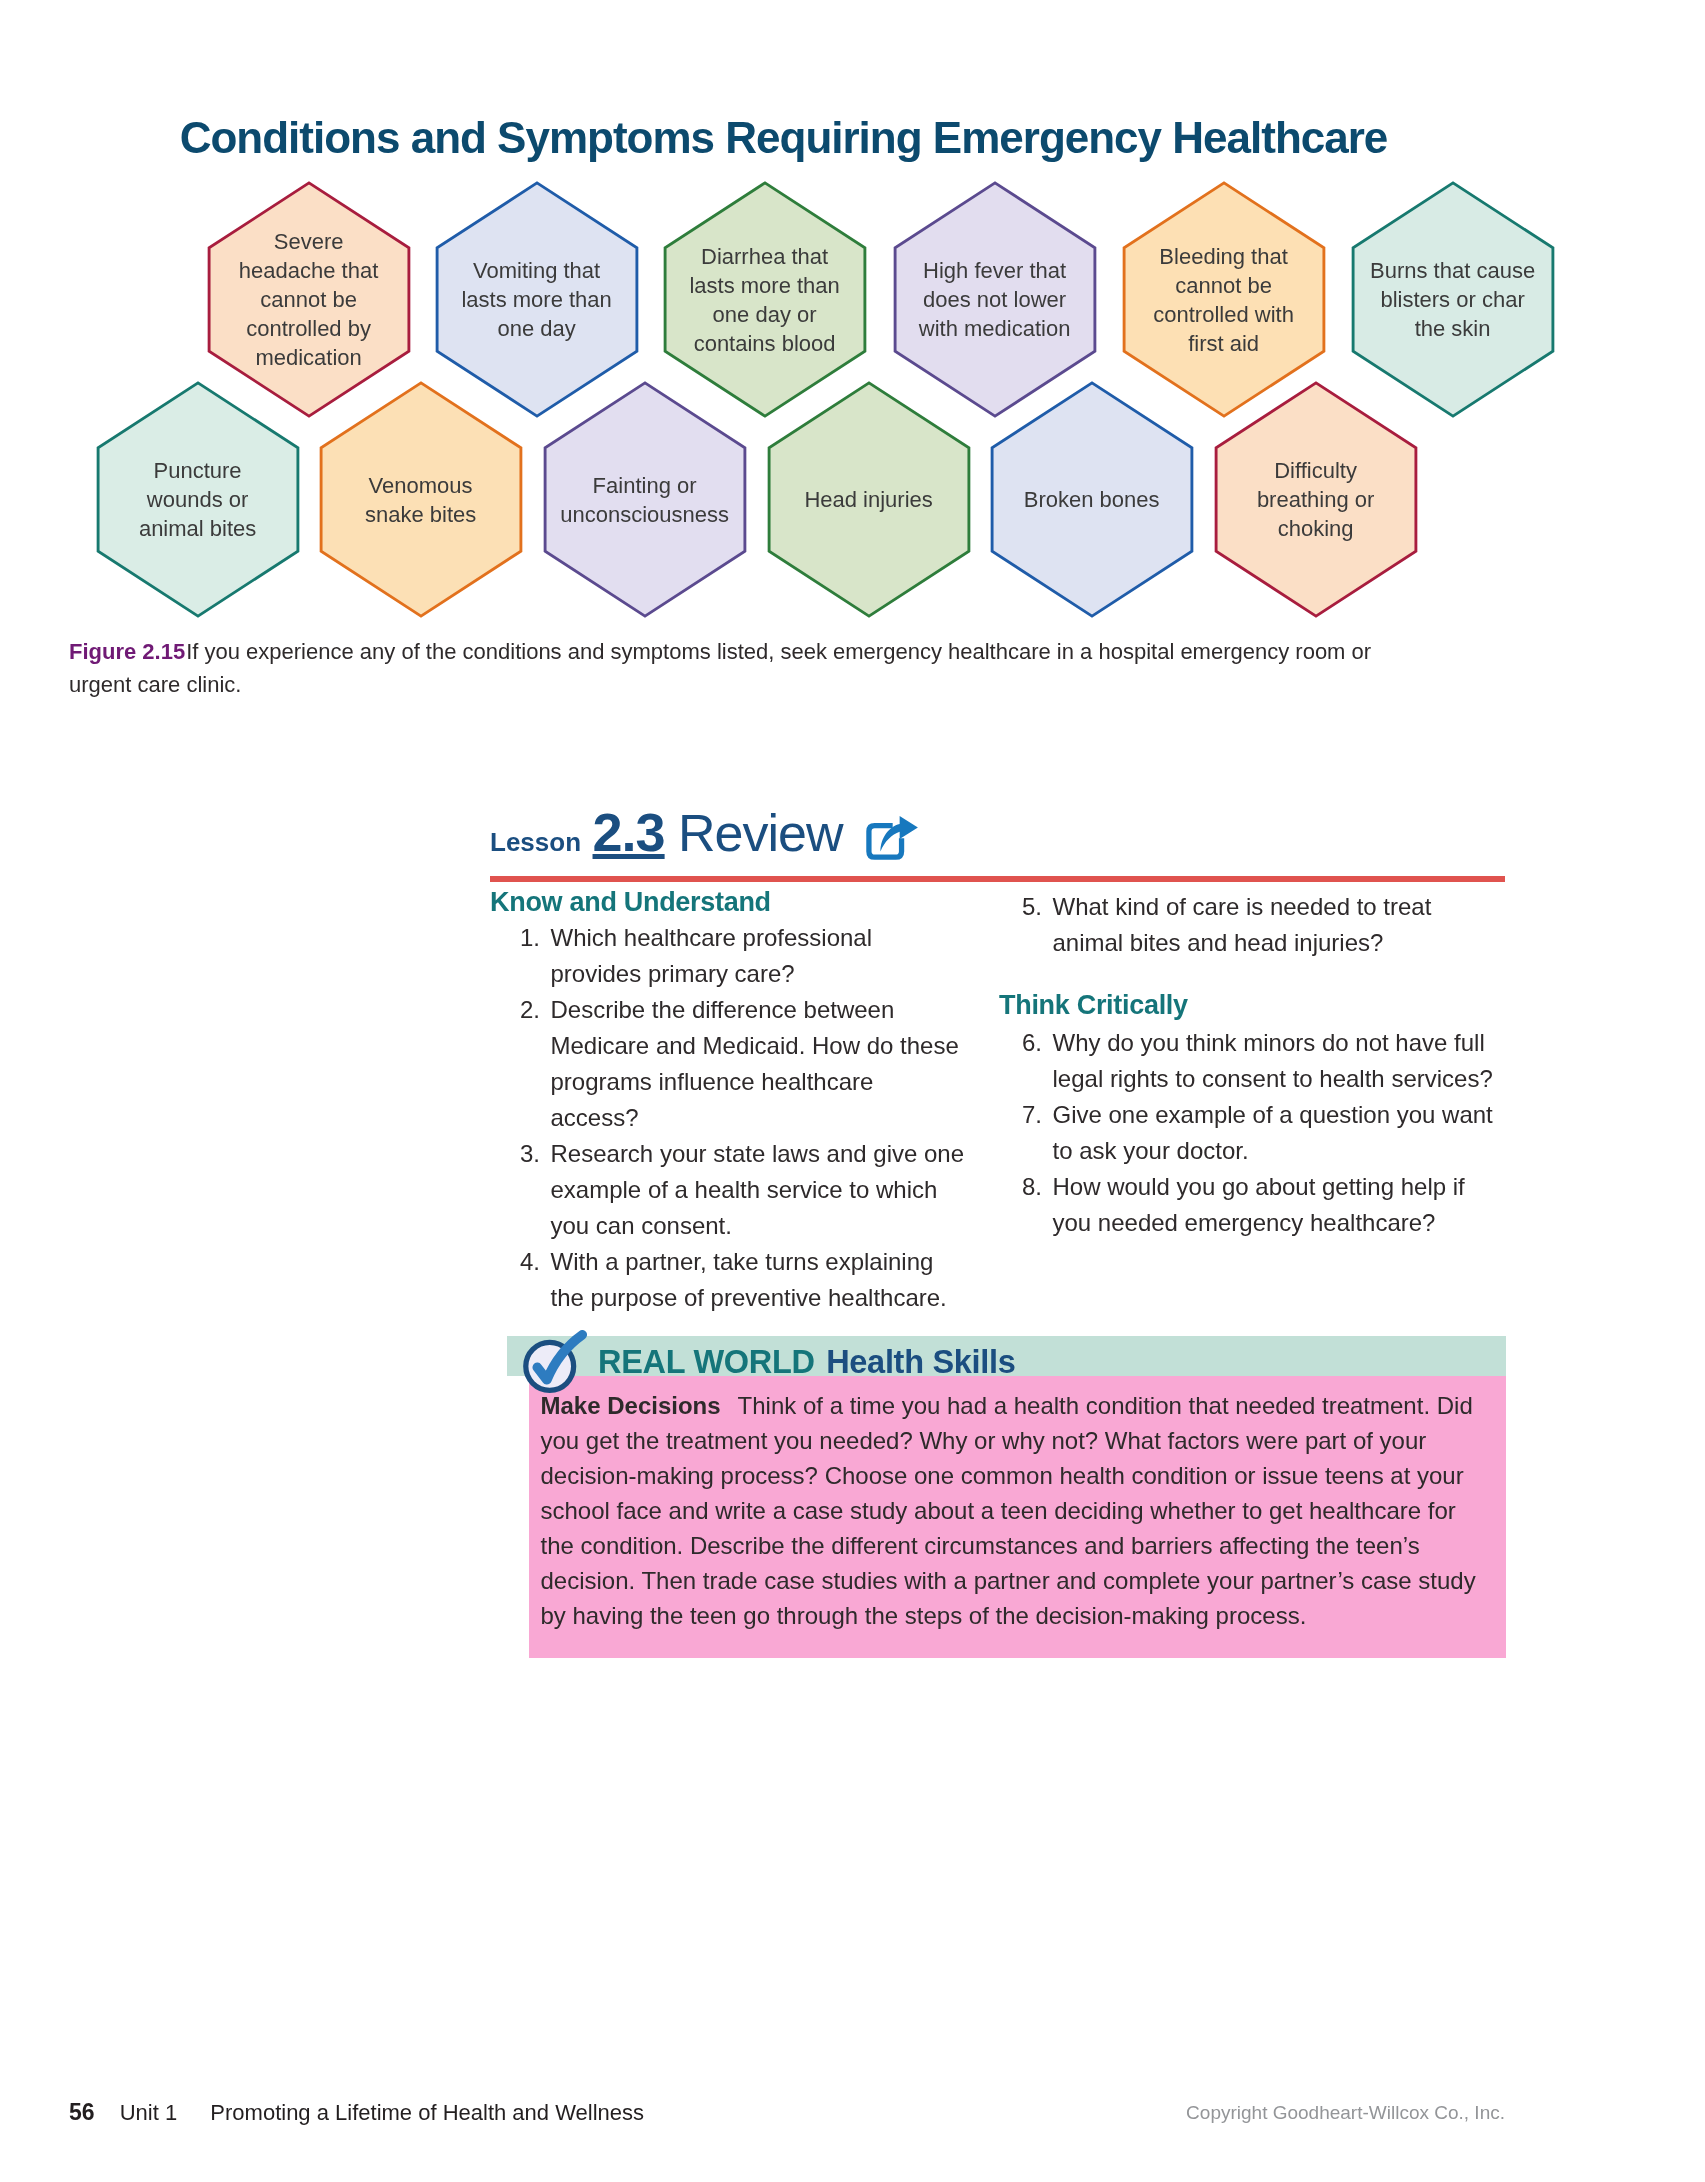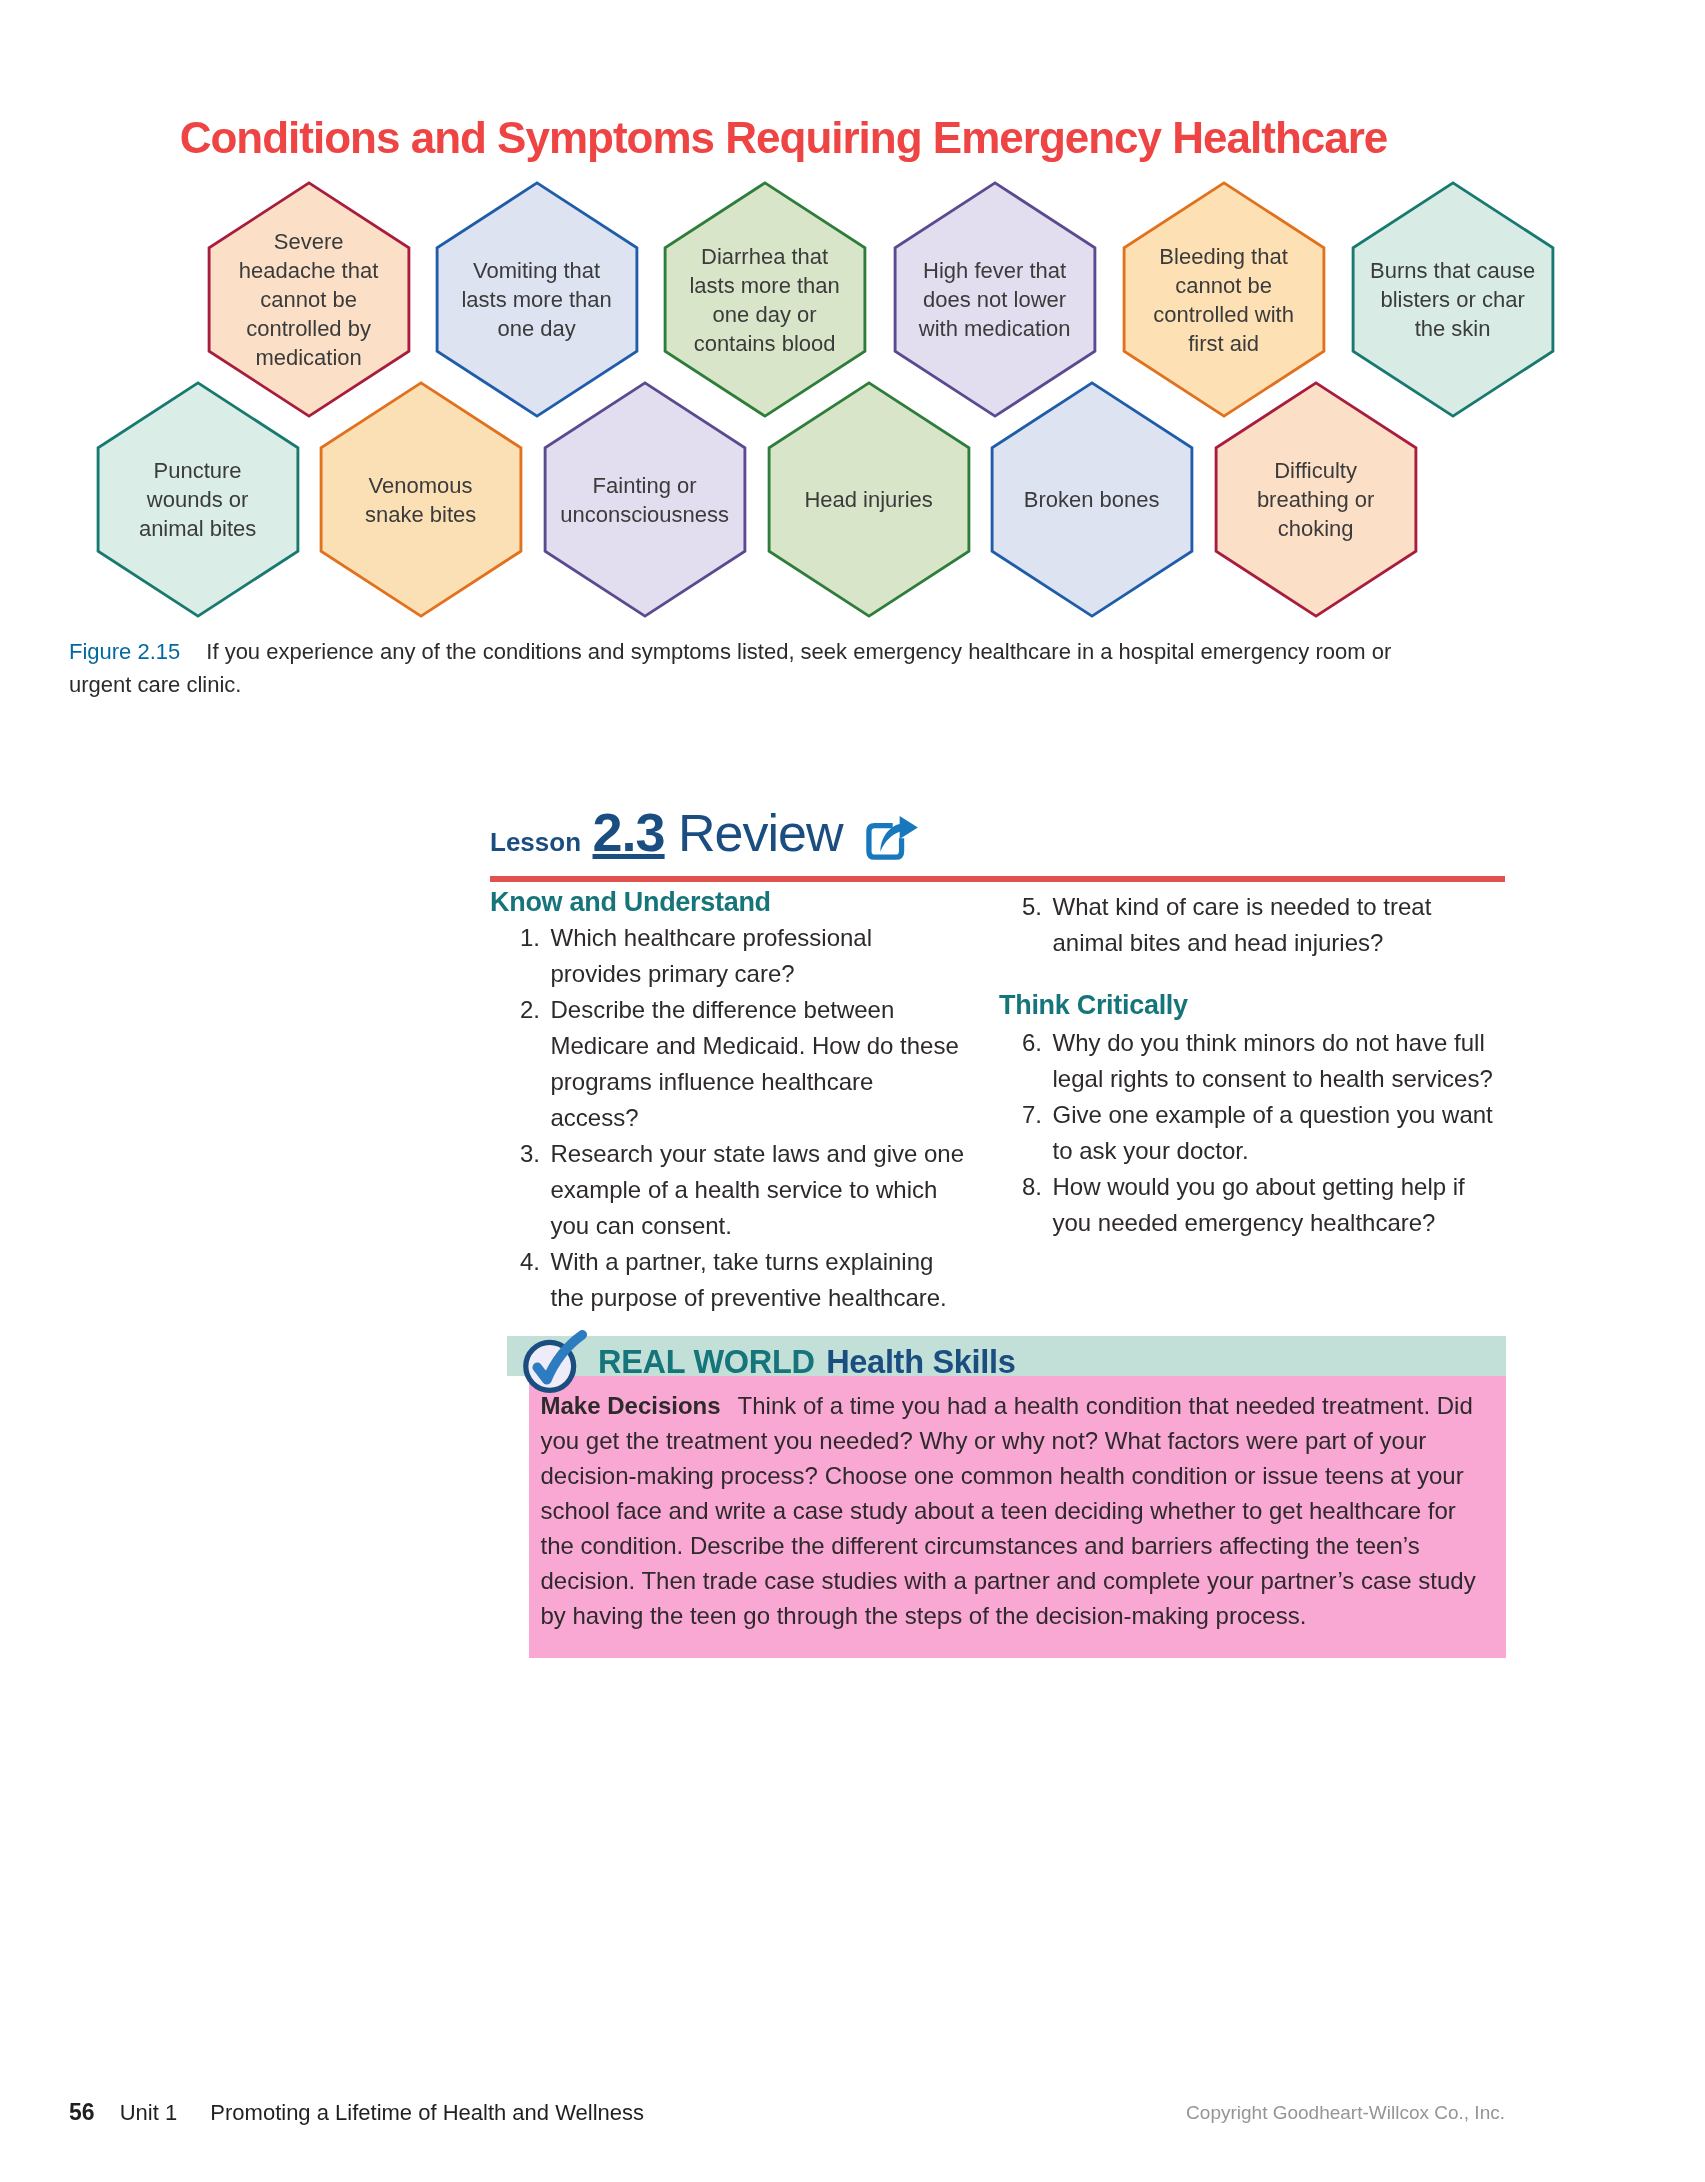--- a/index.html
+++ b/index.html
@@ -1,37 +1,37 @@
 <!DOCTYPE html>
 <html><head>
 <meta charset="utf-8">
 <style>
   html,body{margin:0;padding:0;background:#ffffff;}
   .page{position:relative;width:1705px;height:2182px;background:#ffffff;overflow:hidden;
         font-family:"Liberation Sans", sans-serif;color:#2E2A2B;}
 
   
   .fig-title{position:absolute;left:57px;top:113px;width:1453px;text-align:center;
-             font-size:44px;font-weight:700;letter-spacing:-1px;color:#ef4444;}
+             font-size:44px;font-weight:700;letter-spacing:-1px;color:#0c4a6e;}
 
   
   .hexwrap{position:absolute;left:0;top:0;width:1705px;height:669px;}
   .hex{position:absolute;width:206px;height:239px;}
   .hex svg{position:absolute;left:0;top:0;}
   .hex-label{position:absolute;left:7.6px;top:0;width:190px;height:239px;display:flex;
              align-items:center;justify-content:center;text-align:center;
              font-size:22px;line-height:29px;color:#3B3B3B;white-space:pre-line;}
   .h0{left:206px;top:180px;} .h1{left:434px;top:180px;} .h2{left:662px;top:180px;}
   .h3{left:892px;top:180px;} .h4{left:1121px;top:180px;} .h5{left:1350px;top:180px;}
   .h6{left:95px;top:380px;}  .h7{left:318px;top:380px;}  .h8{left:542px;top:380px;}
   .h9{left:766px;top:380px;} .h10{left:989px;top:380px;}.h11{left:1213px;top:380px;}
 
   
   .caption{position:absolute;left:69px;top:635px;width:1348px;font-size:22px;line-height:33px;color:#2E2A2B;}
-  .caption .fig-label{font-weight:400;color:#0369a1;margin-right:26px;}
+  .caption .fig-label{font-weight:700;color:#701a75;margin-right:1px;}
 
   
   .lesson-row{position:absolute;left:490px;top:801px;display:flex;align-items:baseline;}
   .lesson-word{font-size:26px;font-weight:700;color:#1B4E80;}
   .lesson-num{font-size:54px;font-weight:700;color:#1B4E80;margin-left:11.5px;letter-spacing:-1px;text-decoration:underline;}
   .review-word{font-size:52px;font-weight:400;color:#1B4E80;margin-left:13.4px;letter-spacing:-1px;}
   .share-icon{margin-left:21px;position:relative;top:5.7px;align-self:center;}
   .red-rule{position:absolute;left:490px;top:876px;width:1015px;height:5.7px;background:#E0534F;}
 
   

